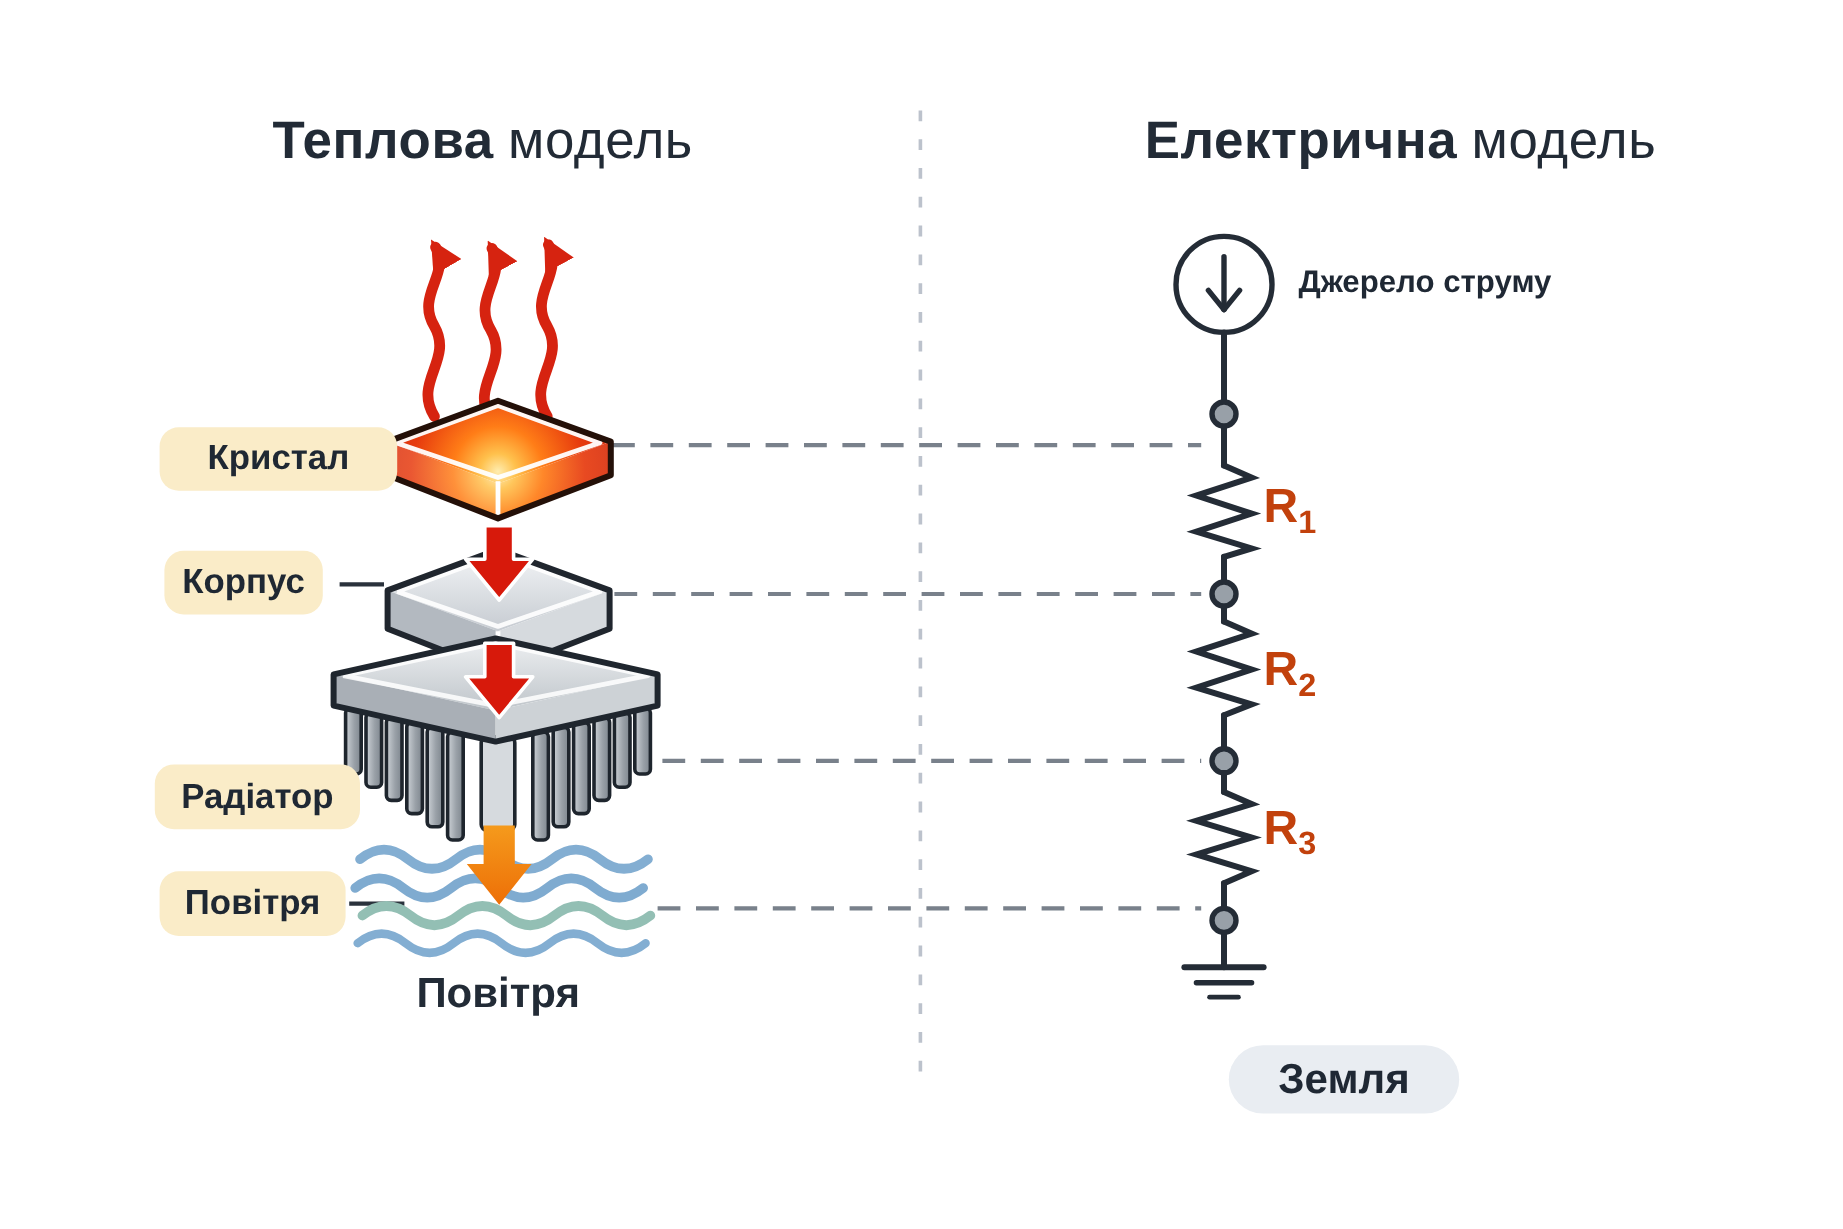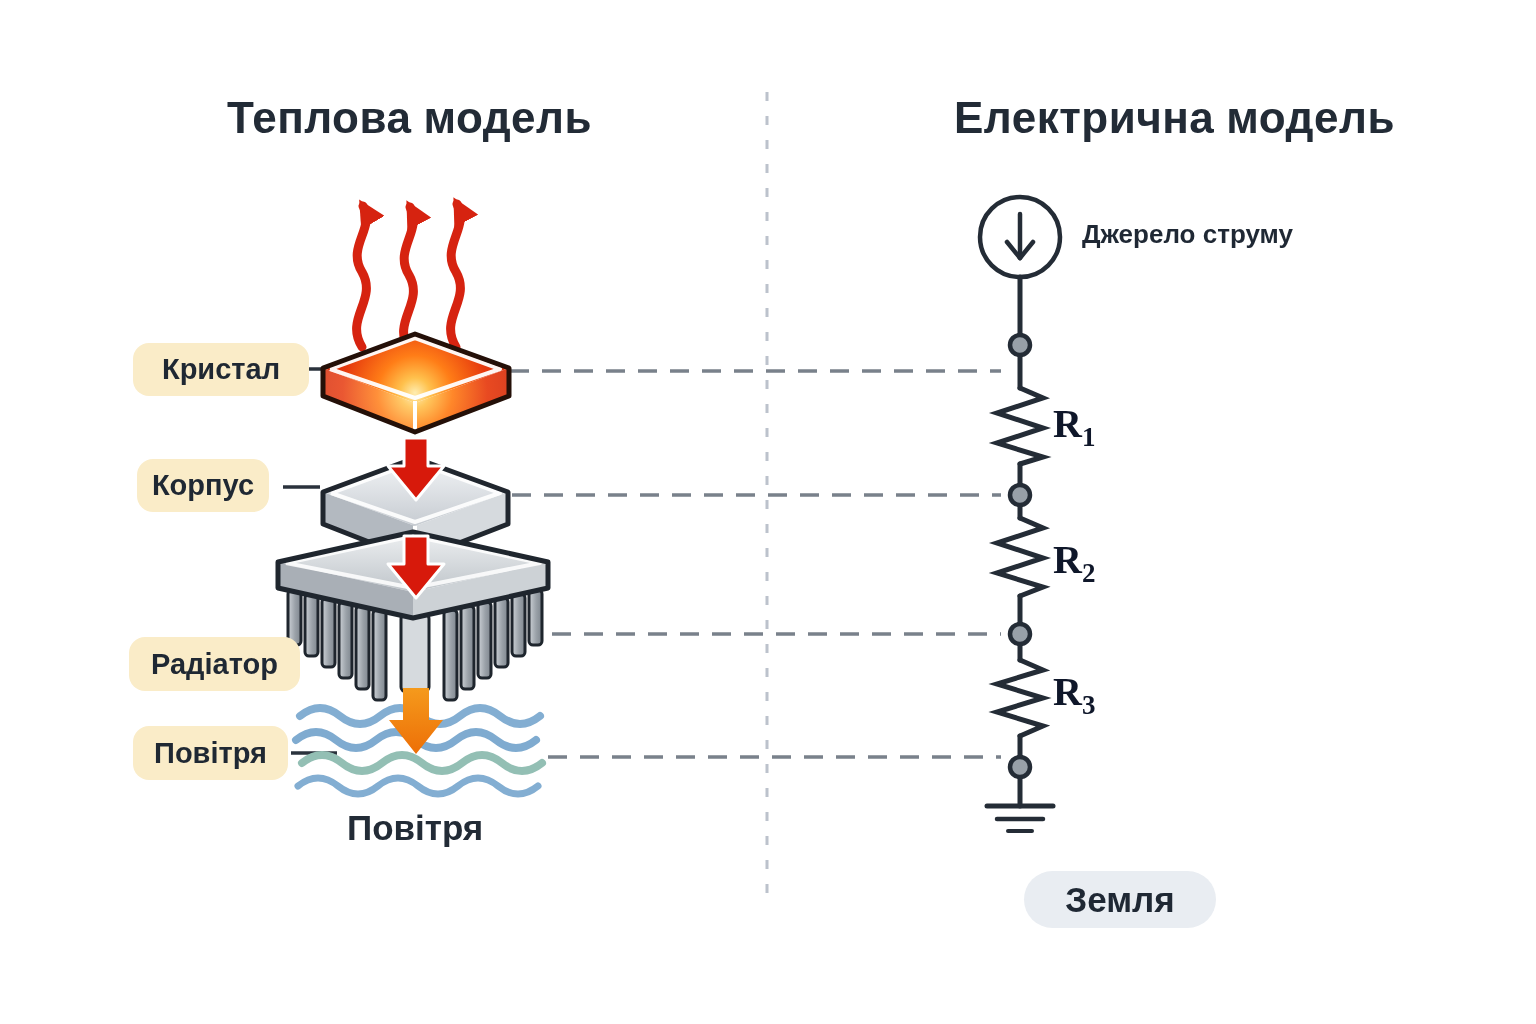--- a/index.html
+++ b/index.html
@@ -6,38 +6,38 @@
   body{
     width:1536px;height:1024px;position:relative;overflow:hidden;
     background:#ffffff;
     font-family:"Liberation Sans","DejaVu Sans",sans-serif;
     color:#222b36;
   }
   .abs{position:absolute;}
   
   .panel-title{font-size:44px;letter-spacing:.5px;color:#222b36;white-space:nowrap;}
   .panel-title .t-bold{font-weight:700;}
-  .panel-title .t-reg{font-weight:700;margin-left:12px;}
+  .panel-title .t-reg{font-weight:400;margin-left:12px;}
   #left-title{left:227px;top:93px;}
   #right-title{left:954px;top:93px;}
   
   .pill{
     background:#faecc8;border-radius:16px;
     display:flex;align-items:center;justify-content:center;
     font-weight:700;font-size:29px;color:#1f2833;white-space:nowrap;
   }
-  #pill-crystal{left:133px;top:343px;width:176px;height:53px;}
+  #pill-crystal{left:133px;top:356px;width:198px;height:53px;}
   #pill-package{left:137px;top:459px;width:132px;height:53px;}
   #pill-heatsink{left:129px;top:609px;width:171px;height:54px;margin-top:28px;}
   #pill-air{left:133px;top:726px;width:155px;height:54px;}
   
   #air-caption{left:347px;top:808px;font-size:35px;font-weight:700;color:#222b36;}
   
   #cs-label{left:1082px;top:219px;font-size:26px;font-weight:700;white-space:nowrap;color:#1f2834;}
-  .r-label{font-size:40px;font-weight:700;color:#0f172a;font-family:Liberation Serif, serif;}
+  .r-label{font-size:40px;font-weight:700;color:#c2410c;}
   .r-label sub{font-size:27px;font-weight:700;}
   #r1-label{left:1053px;top:400px;}
   #r2-label{left:1053px;top:536px;text-align:center;}
   #r3-label{left:1053px;top:668px;text-align:right;}
   #ground-pill{
     left:1024px;top:871px;width:192px;height:57px;border-radius:29px;
     background:#e9edf2;display:flex;align-items:center;justify-content:center;
     font-size:35px;font-weight:700;color:#1f2834;
   }
   svg{position:absolute;left:0;top:0;}

